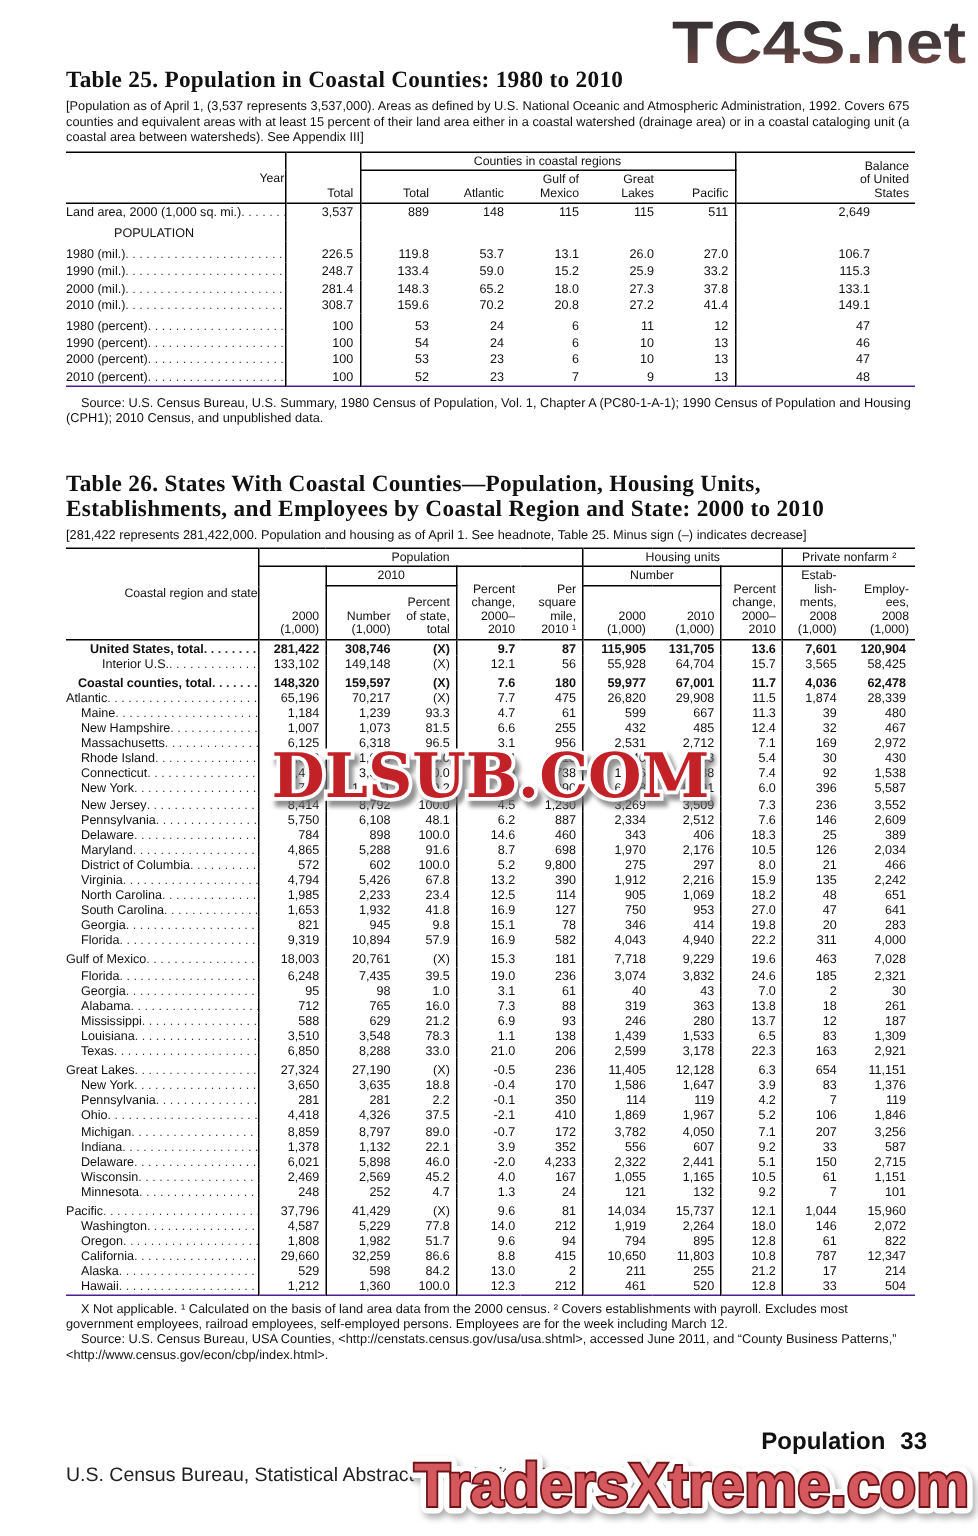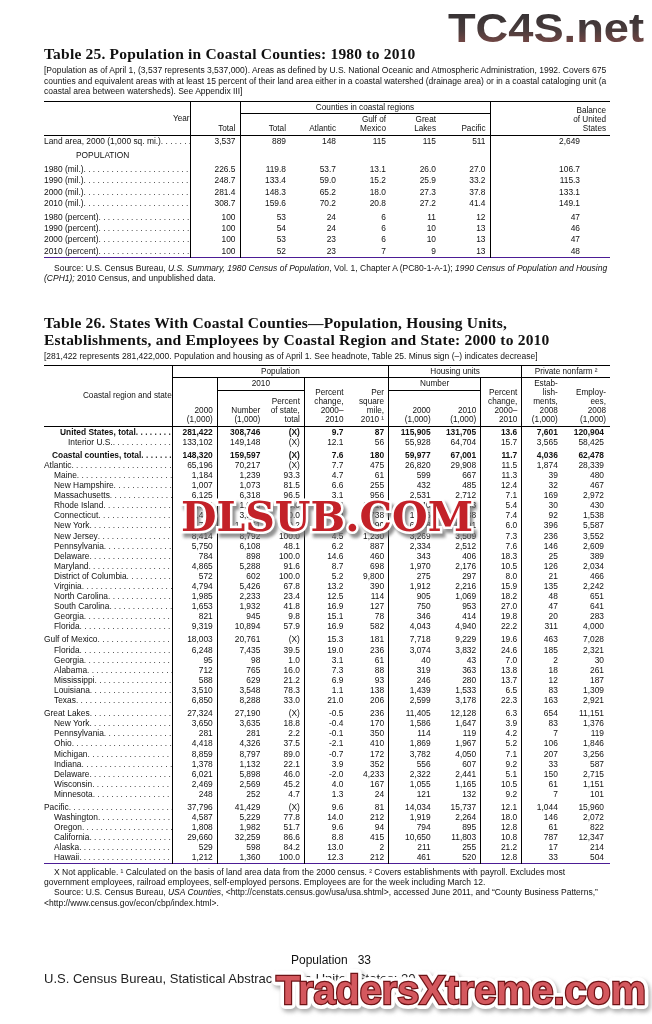--- a/index.html
+++ b/index.html
@@ -6,21 +6,21 @@
   body { background:#888; font-family:"Liberation Sans", sans-serif; color:#111; }
   .page { position:relative; width:652px; height:1024px; background:#fff; overflow:hidden;
           padding:45px 0 0 44px; }
   .content { width:566px; }
 
   
   .t-title { font-family:"Liberation Serif", serif; font-weight:bold; font-size:15.5px;
              letter-spacing:.2px; line-height:17px; }
   .headnote { font-size:8.5px; line-height:10.6px; margin-top:3px; }
   .srcnote  { font-size:8.5px; line-height:10.6px; text-indent:10px; }
-  .it { font-style:italic; }
+  .it { }
 
   
   table { border-collapse:collapse; table-layout:fixed; width:566px;
           font-size:8.4px; color:#111; }
   th { font-weight:normal; font-size:8.2px; white-space:pre-line; }
   thead { border-top:1px solid #000; border-bottom:1px solid #000; }
   tbody { border-bottom:1px solid #4c1d95; }
   th.group { text-align:center; border-bottom:1px solid #000; padding:1px 2px; }
   th.colh  { text-align:right; vertical-align:bottom; padding:1px 4px 2px 1px; }
   th.stubh { text-align:right; vertical-align:middle; }
@@ -46,21 +46,21 @@
   
   .t26 td.stub, .t26 th.vr1 { border-right:1px solid #000; }
   .t26 td.c0,  .t26 th.vr2 { border-right:1px solid #000; }
   .t26 td.c2,  .t26 th.vr3 { border-right:1px solid #000; }
   .t26 td.c4,  .t26 th.vr4 { border-right:1px solid #000; }
   .t26 td.c6,  .t26 th.vr5 { border-right:1px solid #000; }
   .t26 td.c7,  .t26 th.vr6 { border-right:1px solid #000; }
   .t26 td.c9 { padding-right:6px; }
 
   .footnote { font-size:8.5px; line-height:10.4px; text-indent:10px; margin-top:3px; }
-  .pageno { text-align:center; font-size:12px; padding-right:0; margin-top:44px; width:574px; }
+  .pageno { text-align:right; font-size:16px; padding-right:0; margin-top:44px; width:574px;font-weight:bold; }
   .pageno .num { padding-left:10px; }
   .runfoot { font-size:13px; margin-top:4px; color:#222; }
 
   svg { position:absolute; pointer-events:none; }
 </style>
 </head>
 <body>
 
 <div class="page">
 

